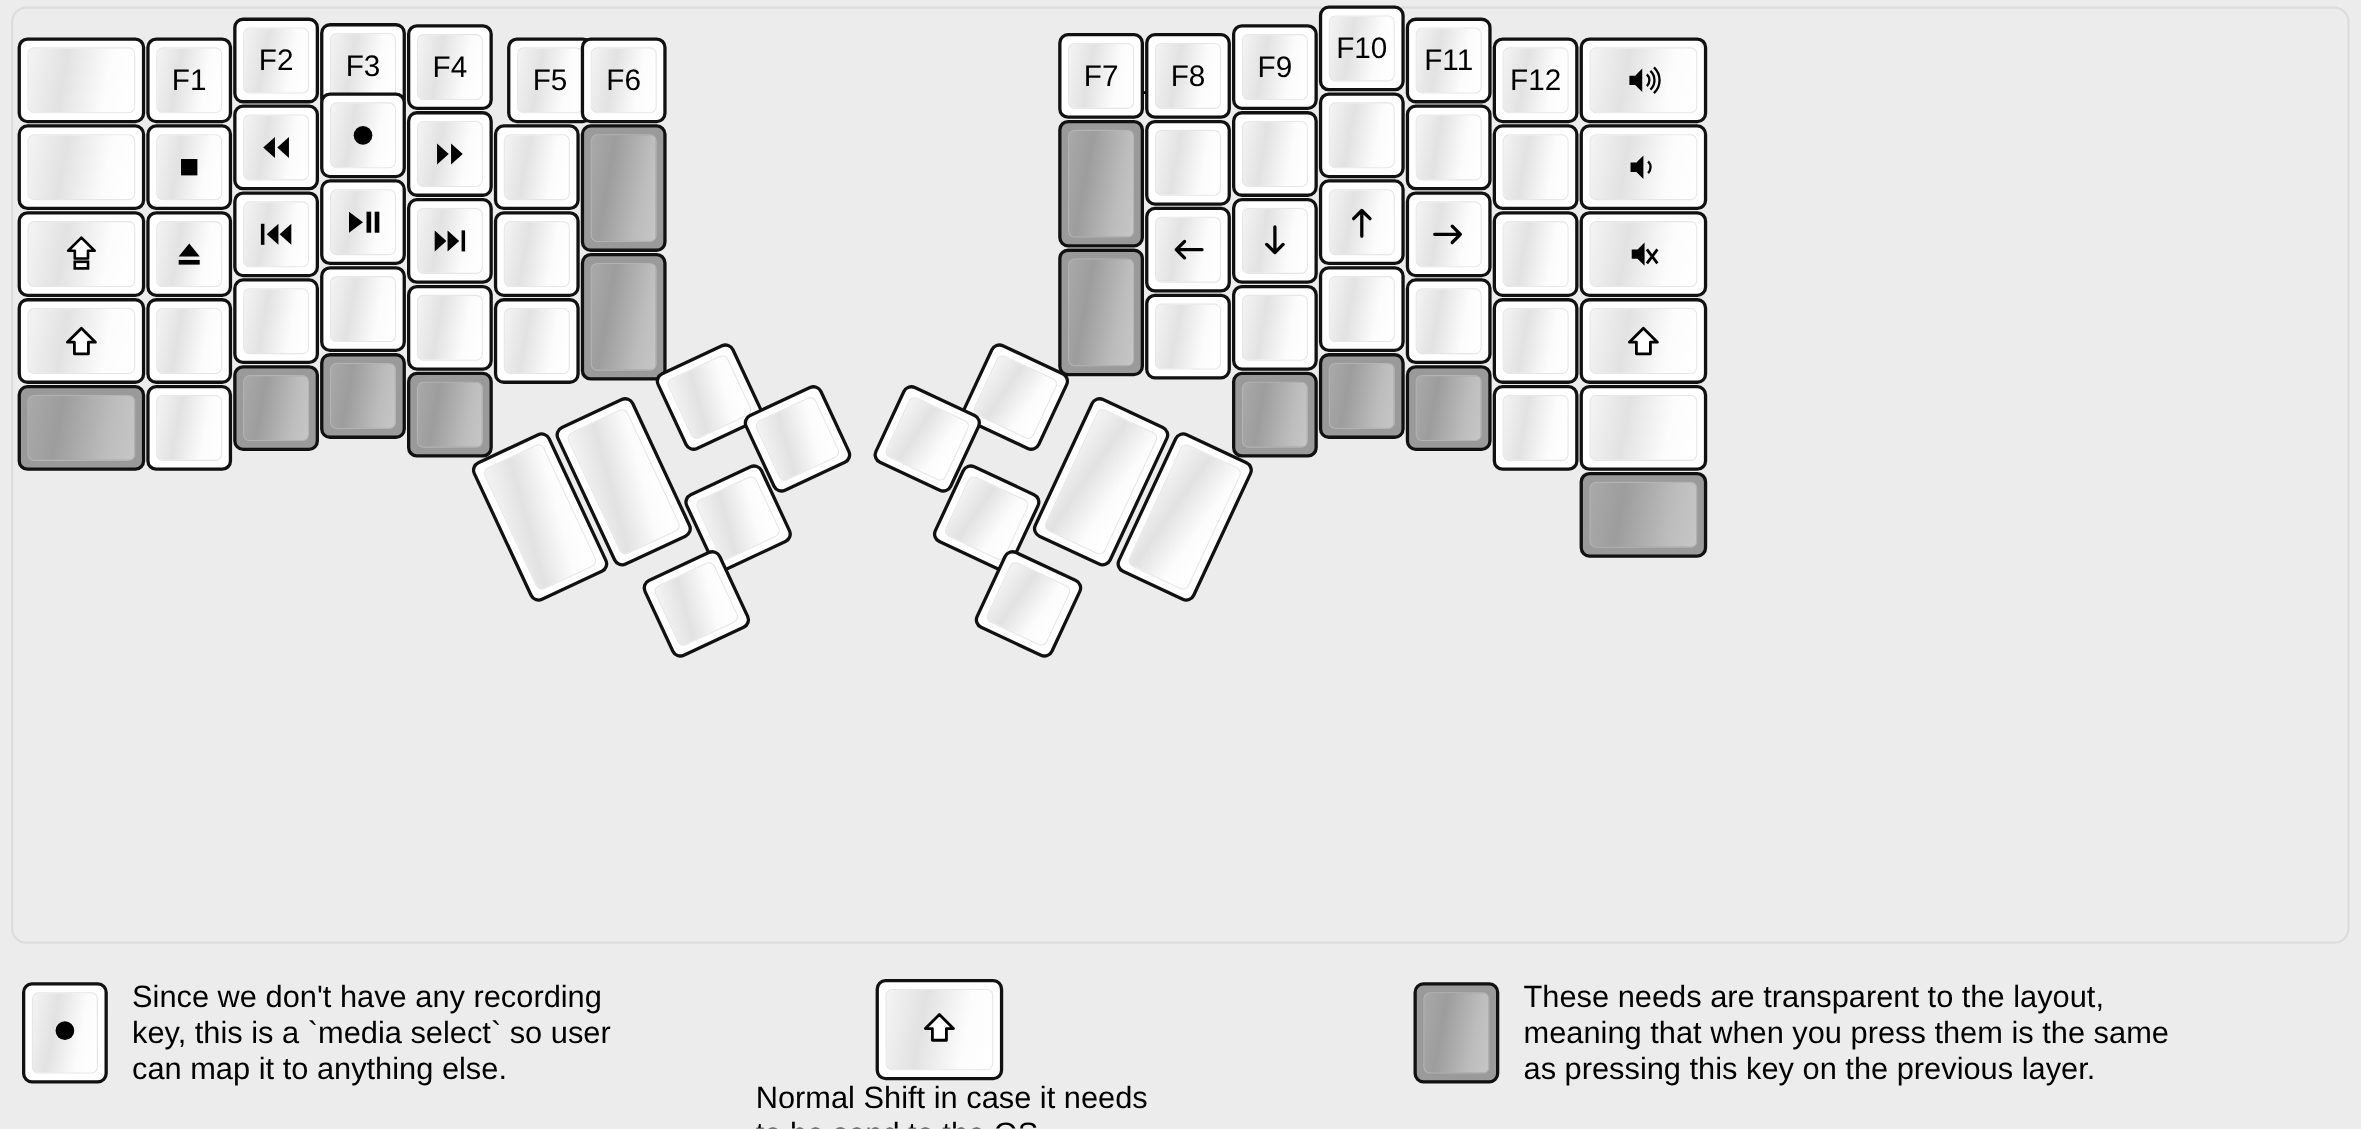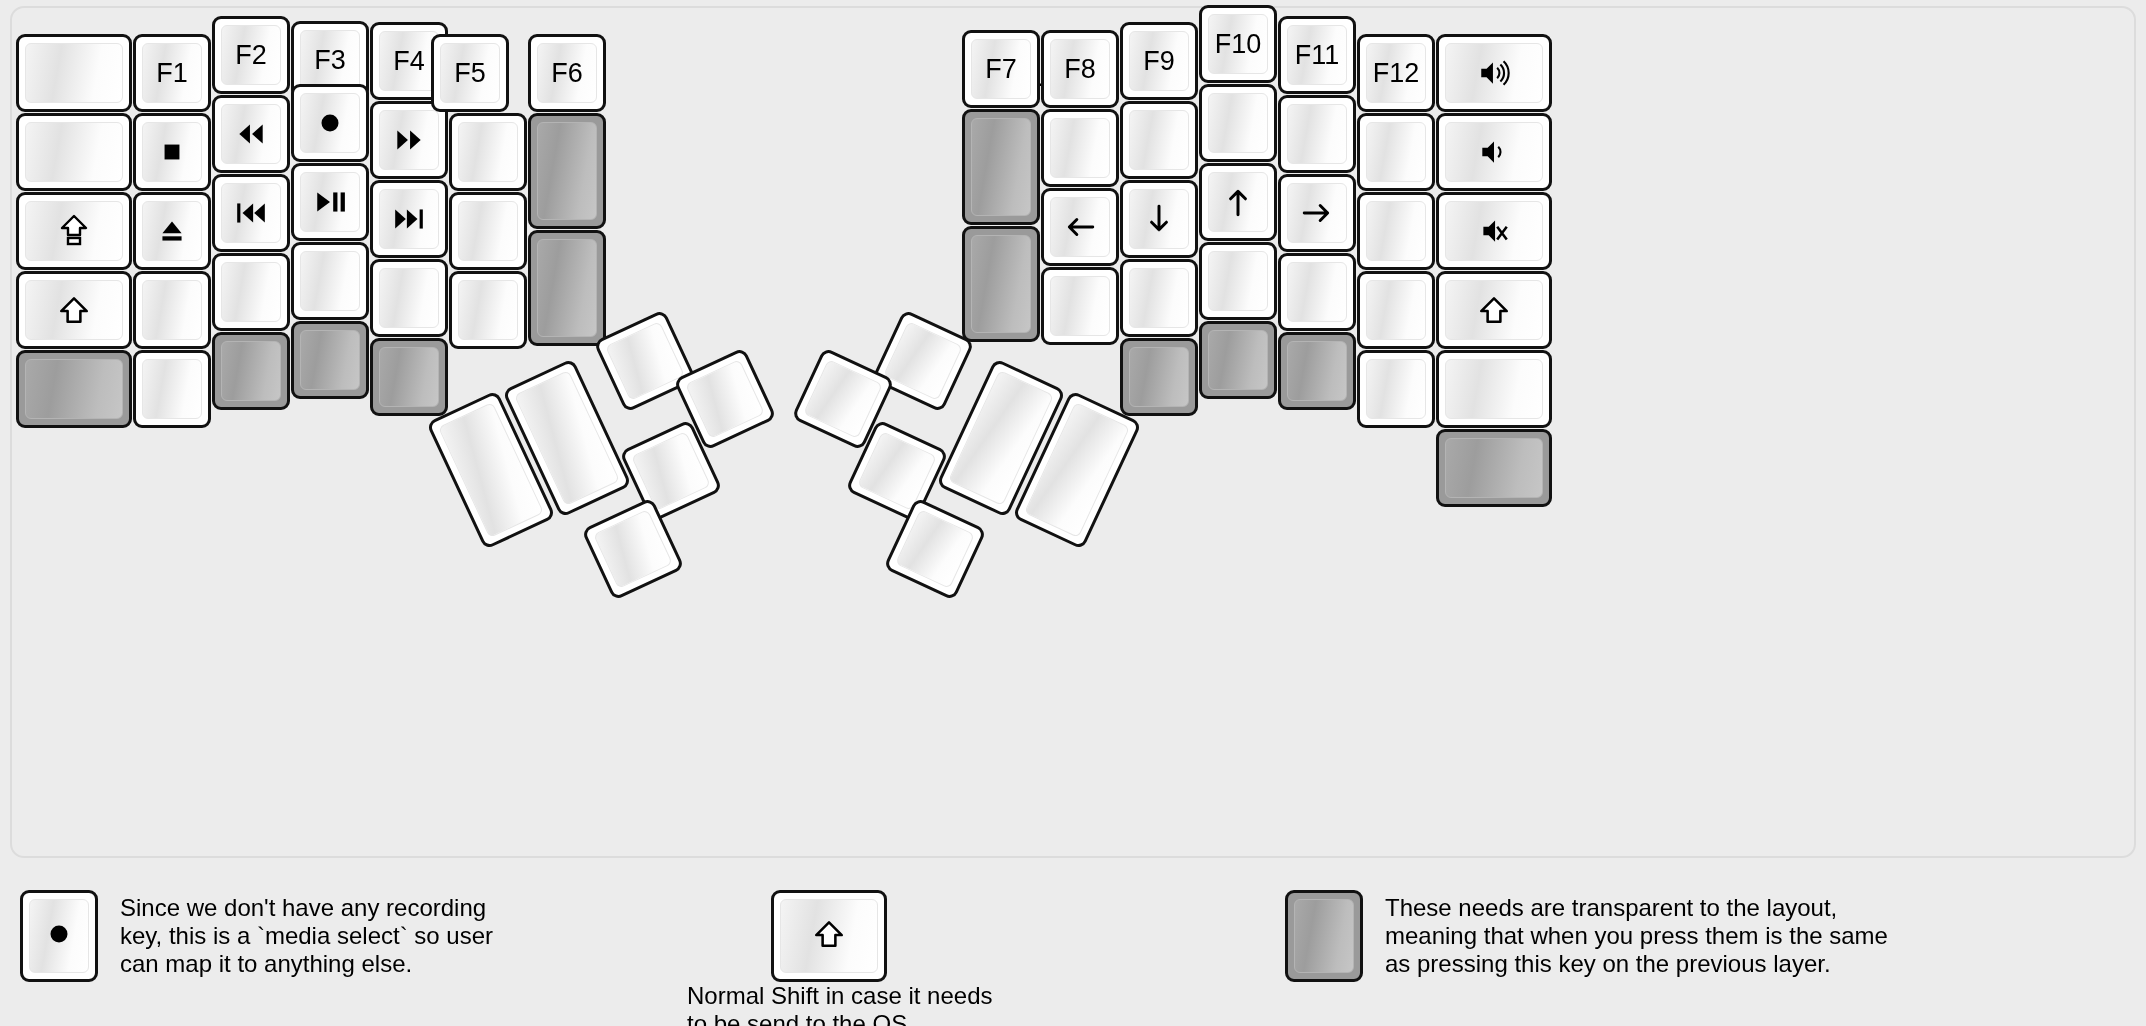--- a/index.html
+++ b/index.html
@@ -89,21 +89,21 @@
     display:flex;align-items:center;justify-content:center;
     box-sizing:border-box;
   }
   .legend-key.trans{background:#9a9a9a;}
   .legend-key.trans .cap{
     background:linear-gradient(100deg,#a9a9a9 0%,#9d9d9d 30%,#bdbdbd 75%,#c6c6c6 100%);
     border:1px solid #b4b4b4;
   }
   .legend-text{
     margin-left:22px;
-    font-size:24px;
+    font-size:28px;
     line-height:1.17;
     color:#000;
     white-space:pre-line;
   }
 </style>
 </head>
 <body>
 
 <div id="stage">
   <div class="panel"></div>
@@ -256,21 +256,21 @@
             </svg>
           </span>
         </div>
       </div>
       <div class="key" style="left: 370px; top: 259px; width: 78px; height: 78px;">
         <div class="cap"></div>
       </div>
       <div class="key trans" style="left: 370px; top: 338px; width: 78px; height: 78px;">
         <div class="cap"></div>
       </div>
-      <div class="key" style="left: 431px; top: 34px; width: 78px; height: 78px;">
+      <div class="key" style="left: 461px; top: 34px; width: 78px; height: 78px;">
         <div class="cap">
           <span class="lbl">F5</span>
         </div>
       </div>
       <div class="key" style="left: 449px; top: 113px; width: 78px; height: 78px;">
         <div class="cap"></div>
       </div>
       <div class="key" style="left: 449px; top: 192px; width: 78px; height: 78px;">
         <div class="cap"></div>
       </div>

